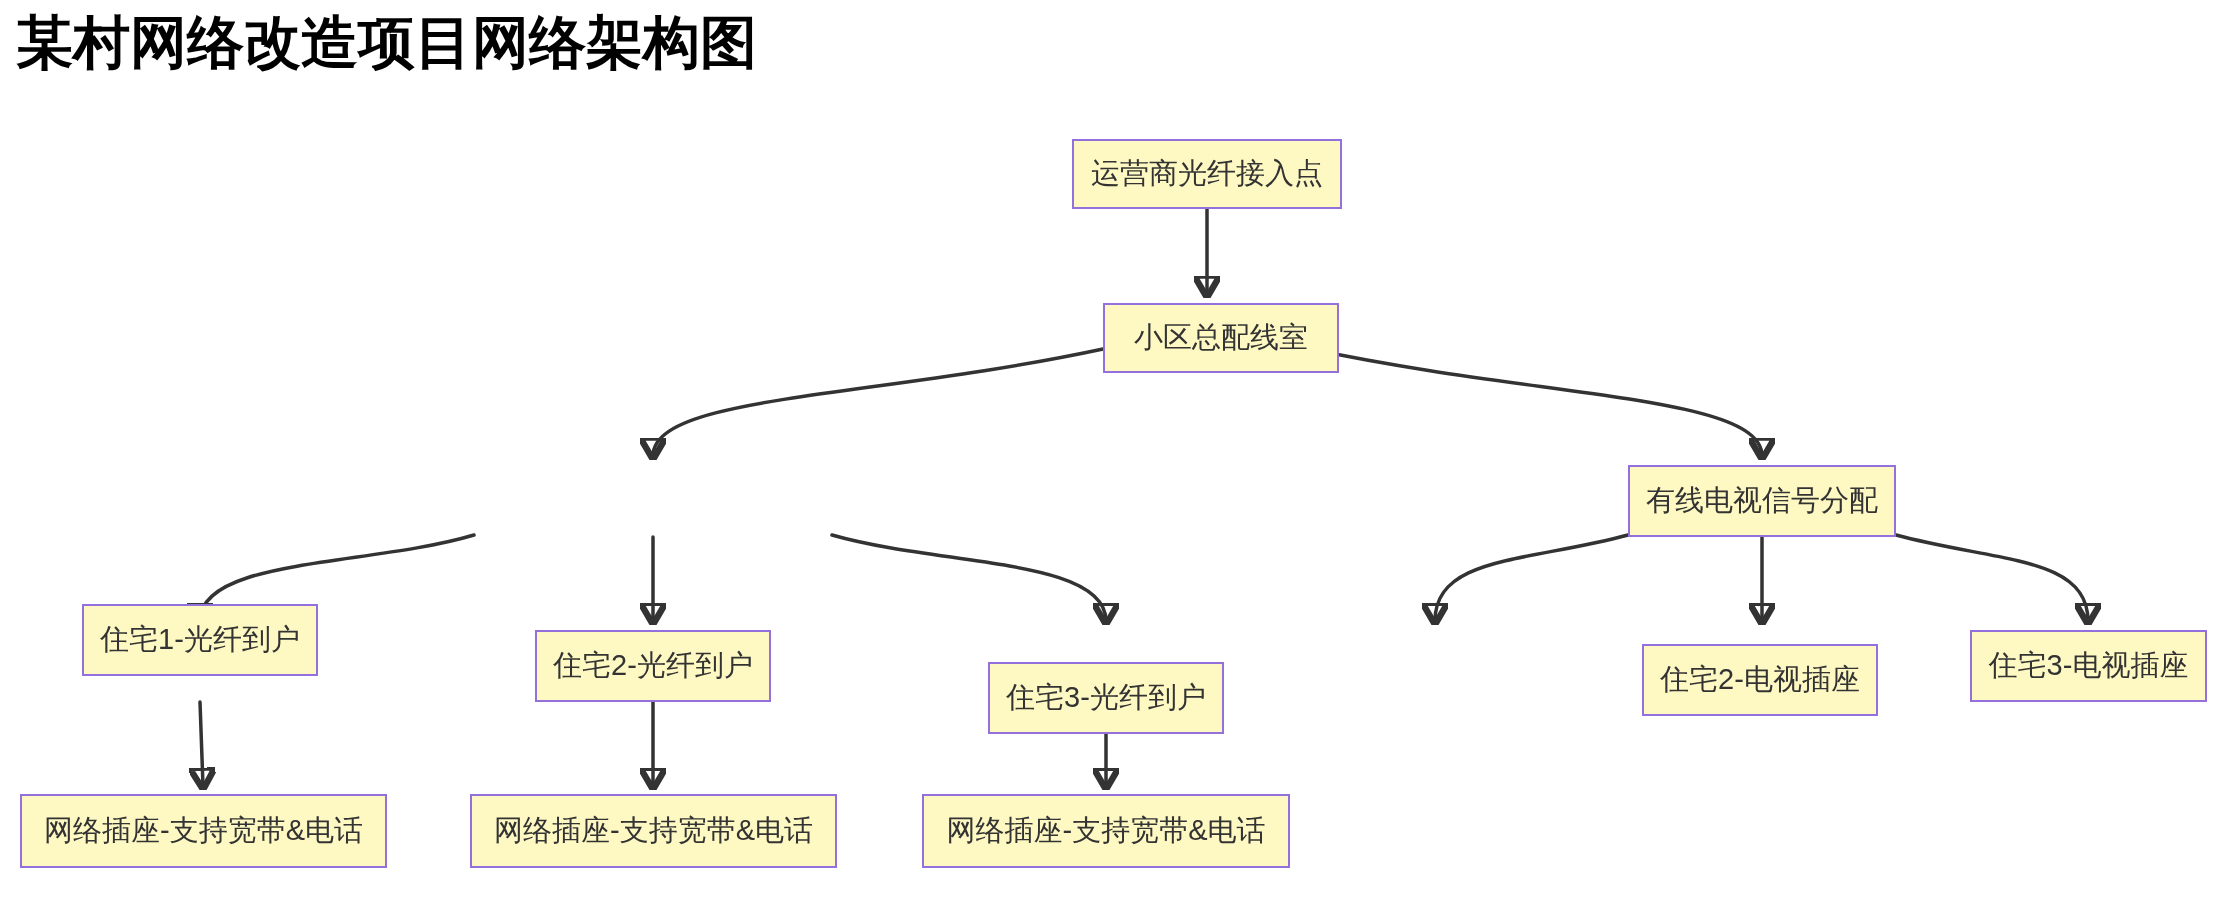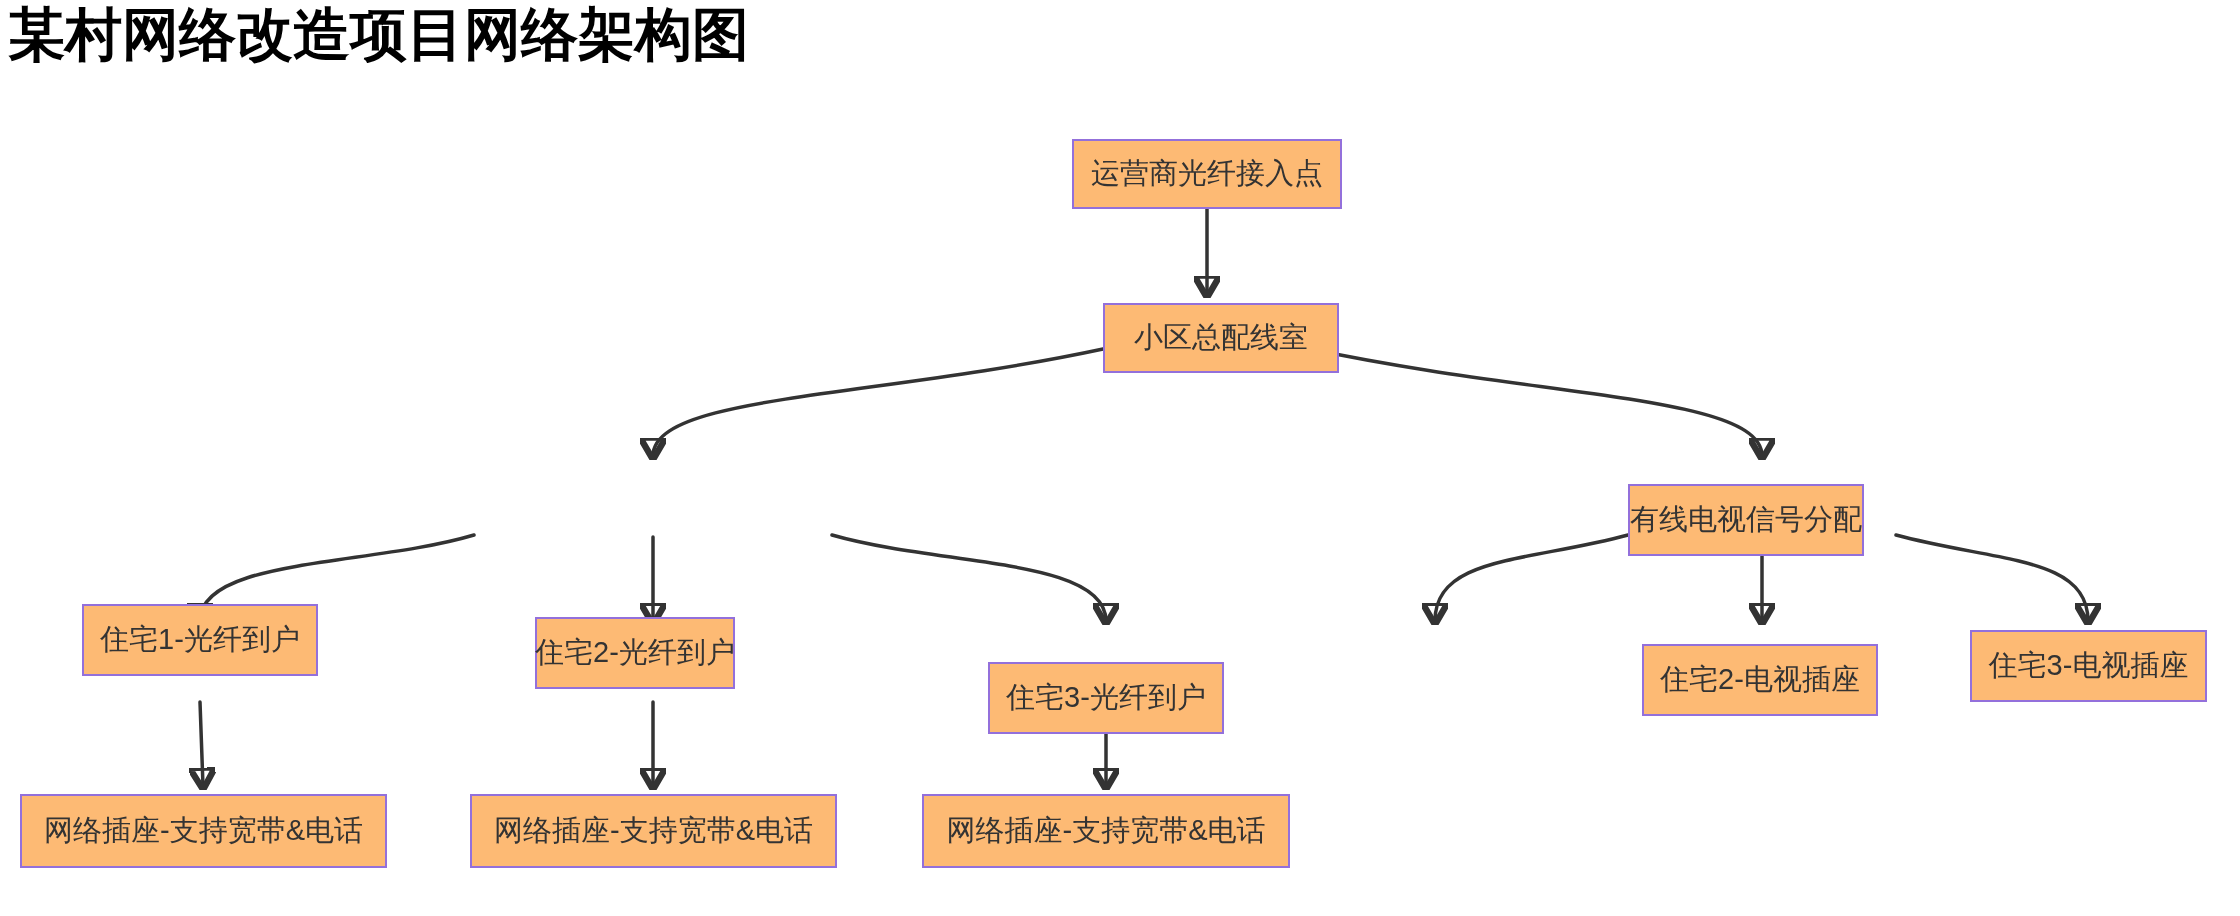--- a/index.html
+++ b/index.html
@@ -8,39 +8,39 @@
     position: relative;
     width: 2240px;
     height: 916px;
     background: #ffffff;
     overflow: hidden;
   }
   .title {
     position: absolute;
     left: 8px;
     top: 2px;
-    margin: 0;
+    margin: 8px;
     font-size: 57px;
     line-height: 1.15;
     font-weight: 700;
     color: #000000;
     white-space: nowrap;
   }
   .edges {
     position: absolute;
     left: 0;
     top: 0;
     width: 2240px;
     height: 916px;
   }
   .edges path { stroke: #333333; stroke-width: 3.5; fill: none; stroke-linecap: round; }
   .node {
     position: absolute;
     box-sizing: border-box;
-    background: #fdba74;
+    background: #fef9c3;
     border: 2px solid #9370DB;
     display: flex;
     align-items: center;
     justify-content: center;
     color: #333333;
     font-size: 29px;
     white-space: nowrap;
     text-align: center;
   }
 </style>
@@ -73,29 +73,29 @@
 
   <div class="node" style="left:1072px; top:139px; width:270px; height:70px">
     <span>运营商光纤接入点</span>
   </div>
 
   <div class="node" style="left:1103px; top:303px; width:236px; height:70px">
     <span>小区总配线室</span>
   </div>
 
 
-  <div class="node" style="left:1628px; top:484px; width:236px; height:72px">
+  <div class="node" style="left:1628px; top:465px; width:268px; height:72px">
     <span>有线电视信号分配</span>
   </div>
 
   <div class="node" style="left:82px; top:604px; width:236px; height:72px">
     <span>住宅1-光纤到户</span>
   </div>
 
-  <div class="node" style="left:535px; top:617px; width:200px; height:72px">
+  <div class="node" style="left:535px; top:630px; width:236px; height:72px">
     <span>住宅2-光纤到户</span>
   </div>
 
   <div class="node" style="left:988px; top:662px; width:236px; height:72px">
     <span>住宅3-光纤到户</span>
   </div>
 
 
   <div class="node" style="left:1642px; top:644px; width:236px; height:72px">
     <span>住宅2-电视插座</span>

